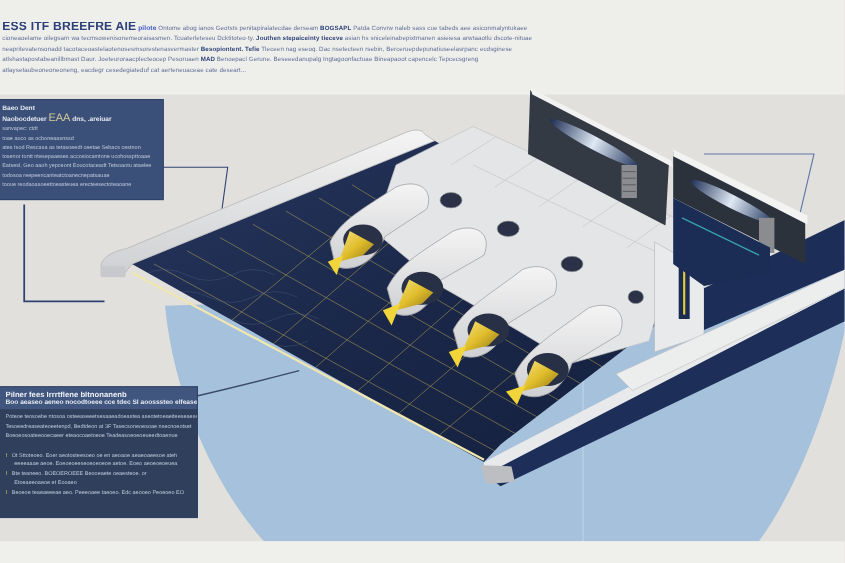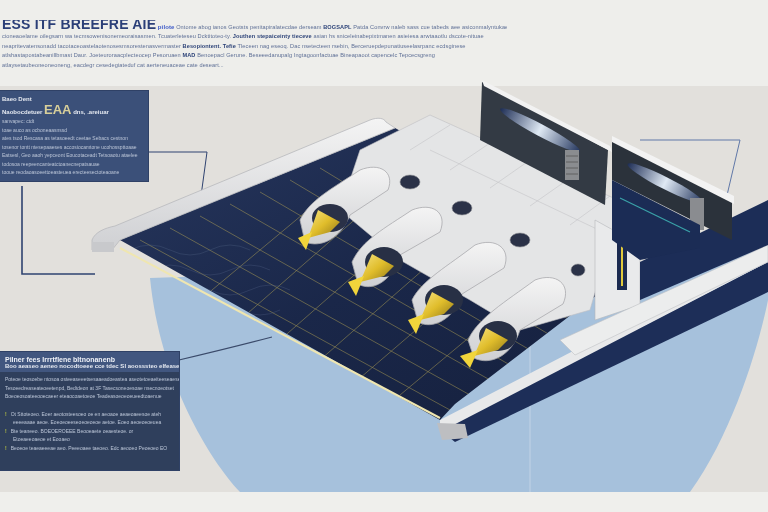--- a/index.html
+++ b/index.html
@@ -11,40 +11,40 @@
     .header-band {
       position: absolute; left: 0; top: 0; width: 768px; height: 86px;
       background: #eeeeeb;
     }
     .header-text {
       position: absolute; left: 2px; top: 20px; width: 505px;
       font-size: 5.6px; line-height: 9.4px; color: #5e6f96;
       letter-spacing: 0.1px; white-space: nowrap; overflow: hidden;
     }
     .header-title {
-      font-size: 14px; font-weight: bold; color: #2b3f78; letter-spacing: 0.2px;
+      font-size: 11px; font-weight: bold; color: #2b3f78; letter-spacing: 0.2px;
     }
     .header-tag { color: #3d5ac8; font-weight: bold; font-size: 6px; }
     .header-line { display: block; overflow: hidden; }
     .hl-strong { color: #2e4479; font-weight: bold; }
     .scene { position: absolute; left: 0; top: 0; }
     .footer-band {
       position: absolute; left: 0; top: 492px; width: 768px; height: 20px;
       background: #efefec;
     }
     .callout {
       position: absolute; background: #3b5079; color: #d8deea;
       box-shadow: 0 0 0 1px #2f4166;
     }
     .callout-top { left: 0; top: 91px; width: 148px; height: 90px; }
     .callout-bottom { left: 0; top: 352px; width: 179px; height: 118px; background: #2f3f5c; }
     .callout-bottom .cb-head { background: #41567f; padding: 4px 0 3px 5px; }
     .c-title { font-size: 7px; font-weight: bold; color: #eef1f7; white-space: nowrap; overflow: hidden; }
     .c-sub { font-size: 6px; font-weight: bold; color: #e4e8f0; white-space: nowrap; overflow: hidden; }
-    .c-accent { color: #d8cf9a; font-weight: bold; font-size: 13px; }
+    .c-accent { color: #d8cf9a; font-weight: normal; font-size: 10px; }
     .c-line { font-size: 5px; line-height: 8.5px; color: #bcc6d8; white-space: nowrap; overflow: hidden; }
     .callout-top .c-body { padding: 5px 0 0 2px; }
     .callout-bottom .c-body { padding: 3px 0 0 5px; }
     .bullet { color: #b9c542; font-weight: bold; margin-right: 4px; }
     .gap { height: 9px; }
   </style>
 </head>
 <body>
 
 <div class="header-band"></div>

